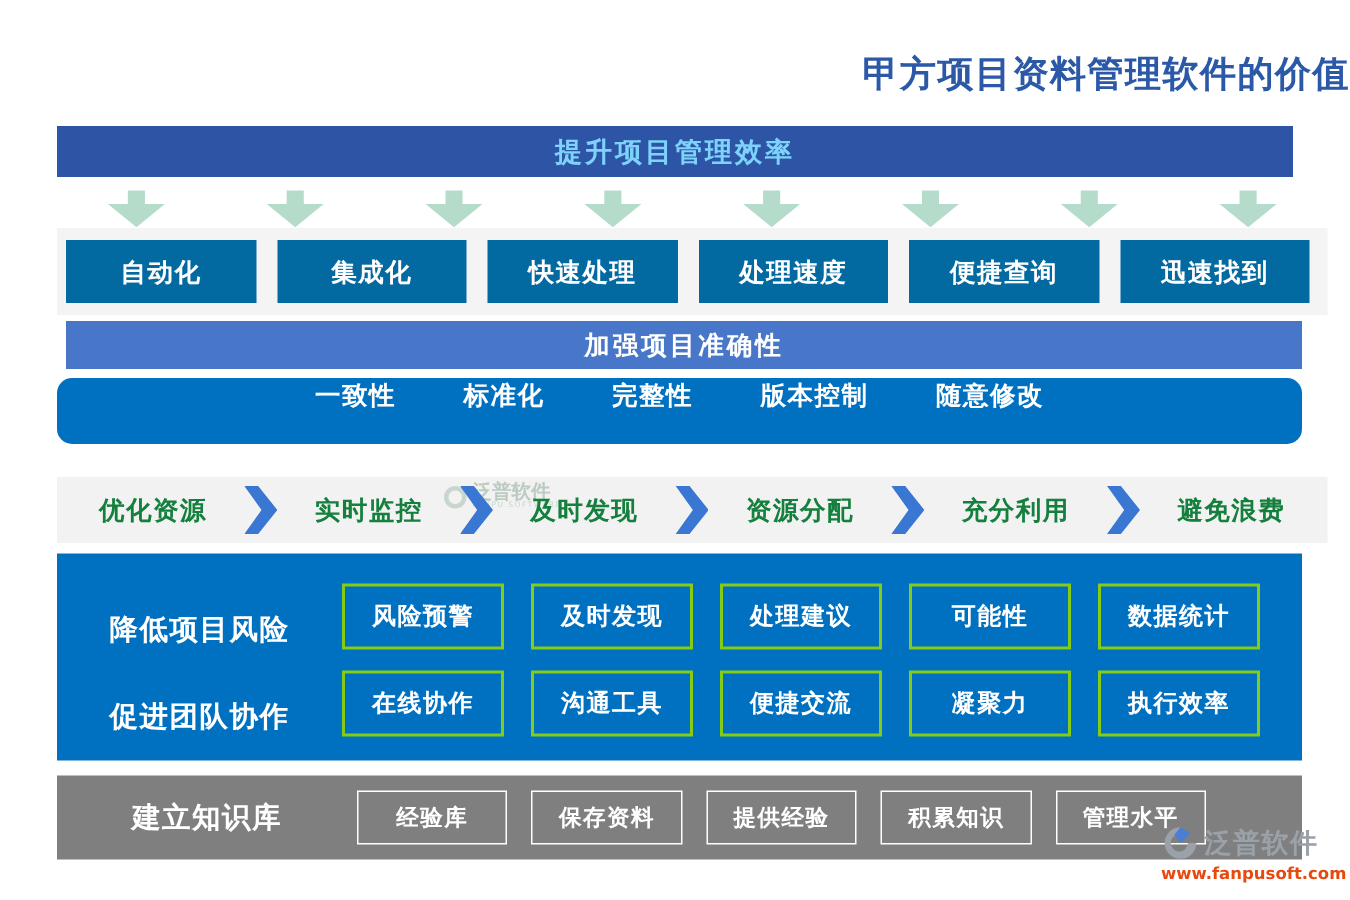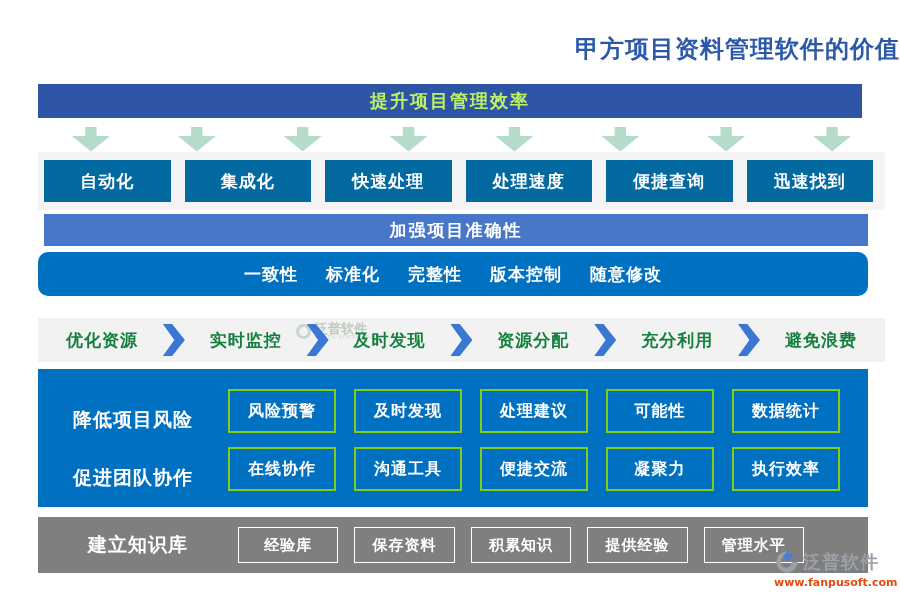--- a/index.html
+++ b/index.html
@@ -5,40 +5,40 @@
   * { margin:0; padding:0; box-sizing:border-box; }
   html,body { width:900px; height:600px; background:#ffffff; overflow:hidden;
               font-family:"DejaVu Sans","Liberation Sans",sans-serif; }
   .stage { position:relative; width:900px; height:600px; background:#fff; }
 
   .page-title { position:absolute; left:0; top:33px; width:900px; text-align:right;
     font-family:"DejaVu Serif","Liberation Serif",serif;
     font-size:24px; font-weight:bold; color:#2b59a8; letter-spacing:1px; }
 
   .banner1 { position:absolute; left:38px; top:84px; width:824px; height:34px;
-    background:#2e55a5; color:#bef264; font-size:18px; font-weight:bold;
+    background:#2e55a5; color:#7dd3fc; font-size:18px; font-weight:bold;
     display:flex; align-items:center; justify-content:center; letter-spacing:2px; }
 
   .arrow-row { position:absolute; left:38px; top:126px; width:847px; height:26px;
     display:flex; justify-content:space-around; align-items:center; }
   .down-arrow { width:38px; height:25px; background:#b5dcca;
     clip-path:polygon(35% 0,65% 0,65% 38%,100% 38%,50% 100%,0 38%,35% 38%); }
 
   .panel1 { position:absolute; left:38px; top:152px; width:847px; height:58px;
     background:#f4f4f4; display:flex; gap:14px; padding:8px 12px 8px 6px; }
   .blue-btn { flex:1; background:#0369a1; color:#fff; font-size:17px; font-weight:bold;
     display:flex; align-items:center; justify-content:center; letter-spacing:1px; }
 
   .banner2 { position:absolute; left:44px; top:214px; width:824px; height:32px;
     background:#4876c8; color:#fff; font-size:17px; font-weight:bold;
     display:flex; align-items:center; justify-content:center; letter-spacing:2px; }
 
   .roundbar { position:absolute; left:38px; top:252px; width:830px; height:44px;
-    background:#0070c0; border-radius:10px; display:flex; align-items:center;
-    justify-content:center; gap:28px; }
+    background:#0070c0; border-radius:10px; display:flex; 
+    justify-content:center; gap:45px; }
   .roundbar span { color:#fff; font-size:17px; font-weight:bold; letter-spacing:1px; }
 
   .flow-row { position:absolute; left:38px; top:318px; width:847px; height:44px;
     background:#f2f2f2; display:flex; align-items:center; justify-content:space-between;
     padding:0 28px; }
   .flow-step { color:#15803d; font-size:17px; font-weight:bold; letter-spacing:1px;
     position:relative; z-index:2; }
   .chevron { width:22px; height:32px; background:#3977d3; z-index:2;
     clip-path:polygon(0 0,42% 0,100% 50%,42% 100%,0 100%,52% 50%); }
   .watermark { position:absolute; left:258px; top:4px; z-index:1; opacity:.75;
@@ -146,22 +146,22 @@
       <div class="bordered-btn">便捷交流</div>
       <div class="bordered-btn">凝聚力</div>
       <div class="bordered-btn">执行效率</div>
     </div>
   </div>
 
   <div class="graybar">
     <div class="row-label">建立知识库</div>
     <div class="gray-btn">经验库</div>
     <div class="gray-btn">保存资料</div>
+    <div class="gray-btn">提供经验</div>
     <div class="gray-btn">积累知识</div>
-    <div class="gray-btn">提供经验</div>
     <div class="gray-btn">管理水平</div>
   </div>
 
   <div class="logo">
     <div class="logo-top">
       <svg width="26" height="26" viewBox="0 0 32 32">
         <path d="M16 3 A13 13 0 1 0 29 16 L22 16 A7 7 0 1 1 16 9 Z" fill="#9aa1a8"></path>
         <path d="M16 3 L24 8 L16 16 L11 9 Z" fill="#4a7fd4"></path>
       </svg>
       <span class="logo-name">泛普软件</span>

